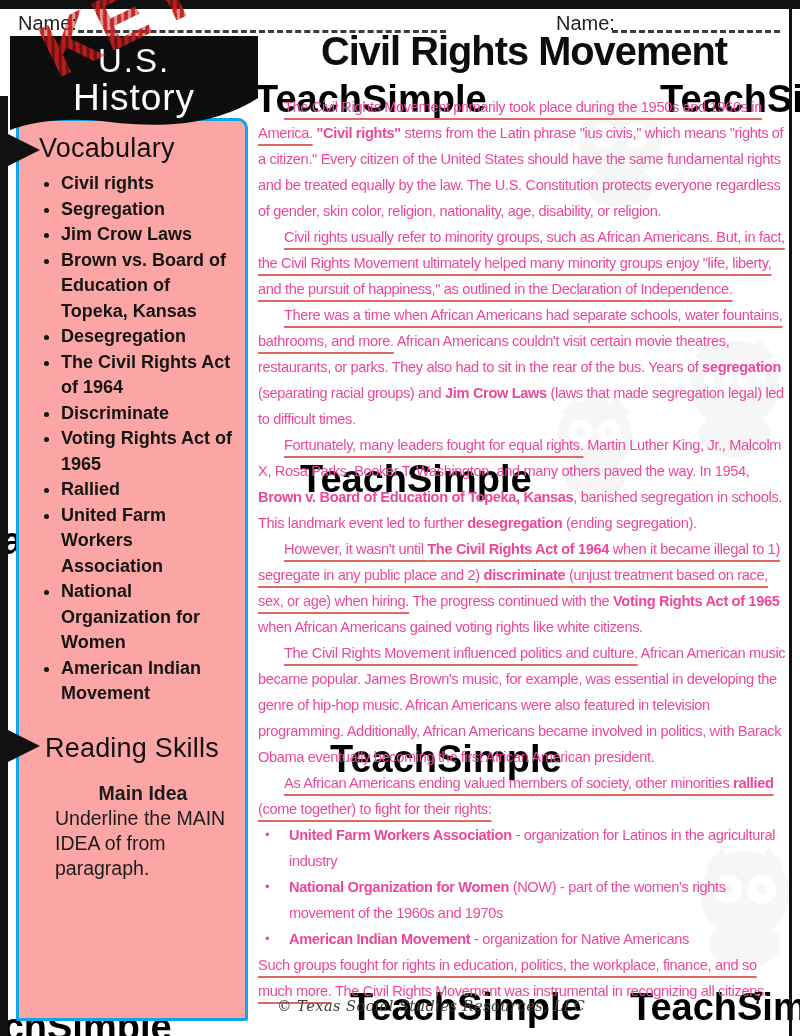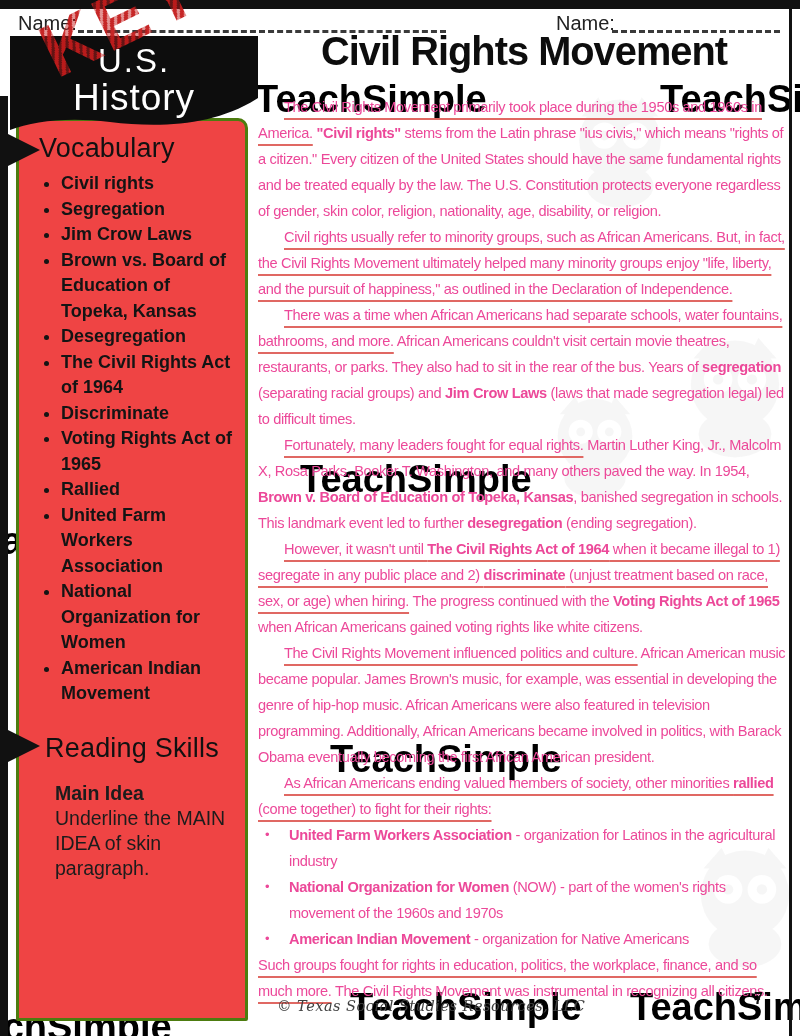--- a/index.html
+++ b/index.html
@@ -34,33 +34,33 @@
   }
   @supports ((-webkit-background-clip:text) or (background-clip:text)){
     .stamp{
       background:repeating-linear-gradient(115deg,#c41c1c 0 4px,rgba(196,28,28,.5) 4px 7px);
       -webkit-background-clip:text;background-clip:text;color:transparent;
     }
   }
   
   .sidebar{
     position:absolute;left:16px;top:118px;width:226px;height:897px;
-    background:#ef4444;border:3px solid #4d7c0f;border-radius:10px 10px 2px 2px;z-index:4;
+    background:#fca5a5;border:3px solid #0ea5e9;border-radius:10px 10px 2px 2px;z-index:4;
   }
   .flag-arrow{position:absolute;left:0;width:40px;height:40px;background:#111;
     clip-path:polygon(0 0,100% 50%,0 100%);z-index:6;}
   .arrow-vocab{top:130px;}
   .arrow-reading{top:726px;}
   .sb-heading{font-size:27px;font-weight:400;color:#111;letter-spacing:.2px;}
   .vocab-heading{position:absolute;left:20px;top:12px;}
   .reading-heading{position:absolute;left:26px;top:612px;}
   .vocab-list{position:absolute;left:16px;top:50px;margin:0;padding:0 0 0 26px;width:176px;}
   .vocab-list li{font-size:18px;font-weight:700;line-height:25.5px;margin:0;color:#141414;}
   .main-idea{position:absolute;left:36px;top:660px;width:176px;font-size:19.5px;line-height:25px;}
-  .main-idea-title{font-weight:700;}
+  .main-idea-title{font-weight:700;text-align:center;}
   
   .title{
     position:absolute;left:258px;top:28px;width:532px;z-index:4;
     font-size:41px;font-weight:700;letter-spacing:-1px;text-align:center;color:#0d0d0d;
     transform:scaleX(.97);
   }
   .article{
     position:absolute;left:258px;top:94px;width:533px;z-index:4;
     font-size:14.6px;line-height:26px;letter-spacing:-.35px;color:#ec4899;
   }
@@ -187,21 +187,21 @@
     <li>Discriminate</li>
     <li>Voting Rights Act of 1965</li>
     <li>Rallied</li>
     <li>United Farm Workers Association</li>
     <li>National Organization for Women</li>
     <li>American Indian Movement</li>
   </ul>
   <div class="sb-heading reading-heading">Reading Skills</div>
   <div class="main-idea">
     <div class="main-idea-title">Main Idea</div>
-    <div>Underline the MAIN IDEA of skin paragraph.</div>
+    <div>Underline the MAIN IDEA of from paragraph.</div>
   </div>
 </div>
 <div class="flag-arrow arrow-vocab"></div>
 <div class="flag-arrow arrow-reading"></div>
 
 <div class="title">Civil Rights Movement</div>
 <div class="article" id="article">
     <div class="para indent"><span class="u">The Civil Rights Movement primarily took place during the 1950s and 1960s in America.</span><span>  </span><span class="b">"Civil rights"</span><span> stems from the Latin phrase "ius civis," which means "rights of a citizen." Every citizen of the United States should have the same fundamental rights and be treated equally by the law. The U.S. Constitution protects everyone regardless of gender, skin color, religion, nationality, age, disability, or religion.</span></div>
     <div class="para indent"><span class="u">Civil rights usually refer to minority groups, such as African Americans. But, in fact, the Civil Rights Movement ultimately helped many minority groups enjoy "life, liberty, and the pursuit of happiness," as outlined in the Declaration of Independence.</span></div>
     <div class="para indent"><span class="u">There was a time when African Americans had separate schools, water fountains, bathrooms, and more.</span><span> African Americans couldn't visit certain movie theatres, restaurants, or parks. They also had to sit in the rear of the bus. Years of </span><span class="b">segregation</span><span> (separating racial groups) and  </span><span class="b">Jim Crow Laws</span><span> (laws that made segregation legal) led to difficult times.</span></div>

